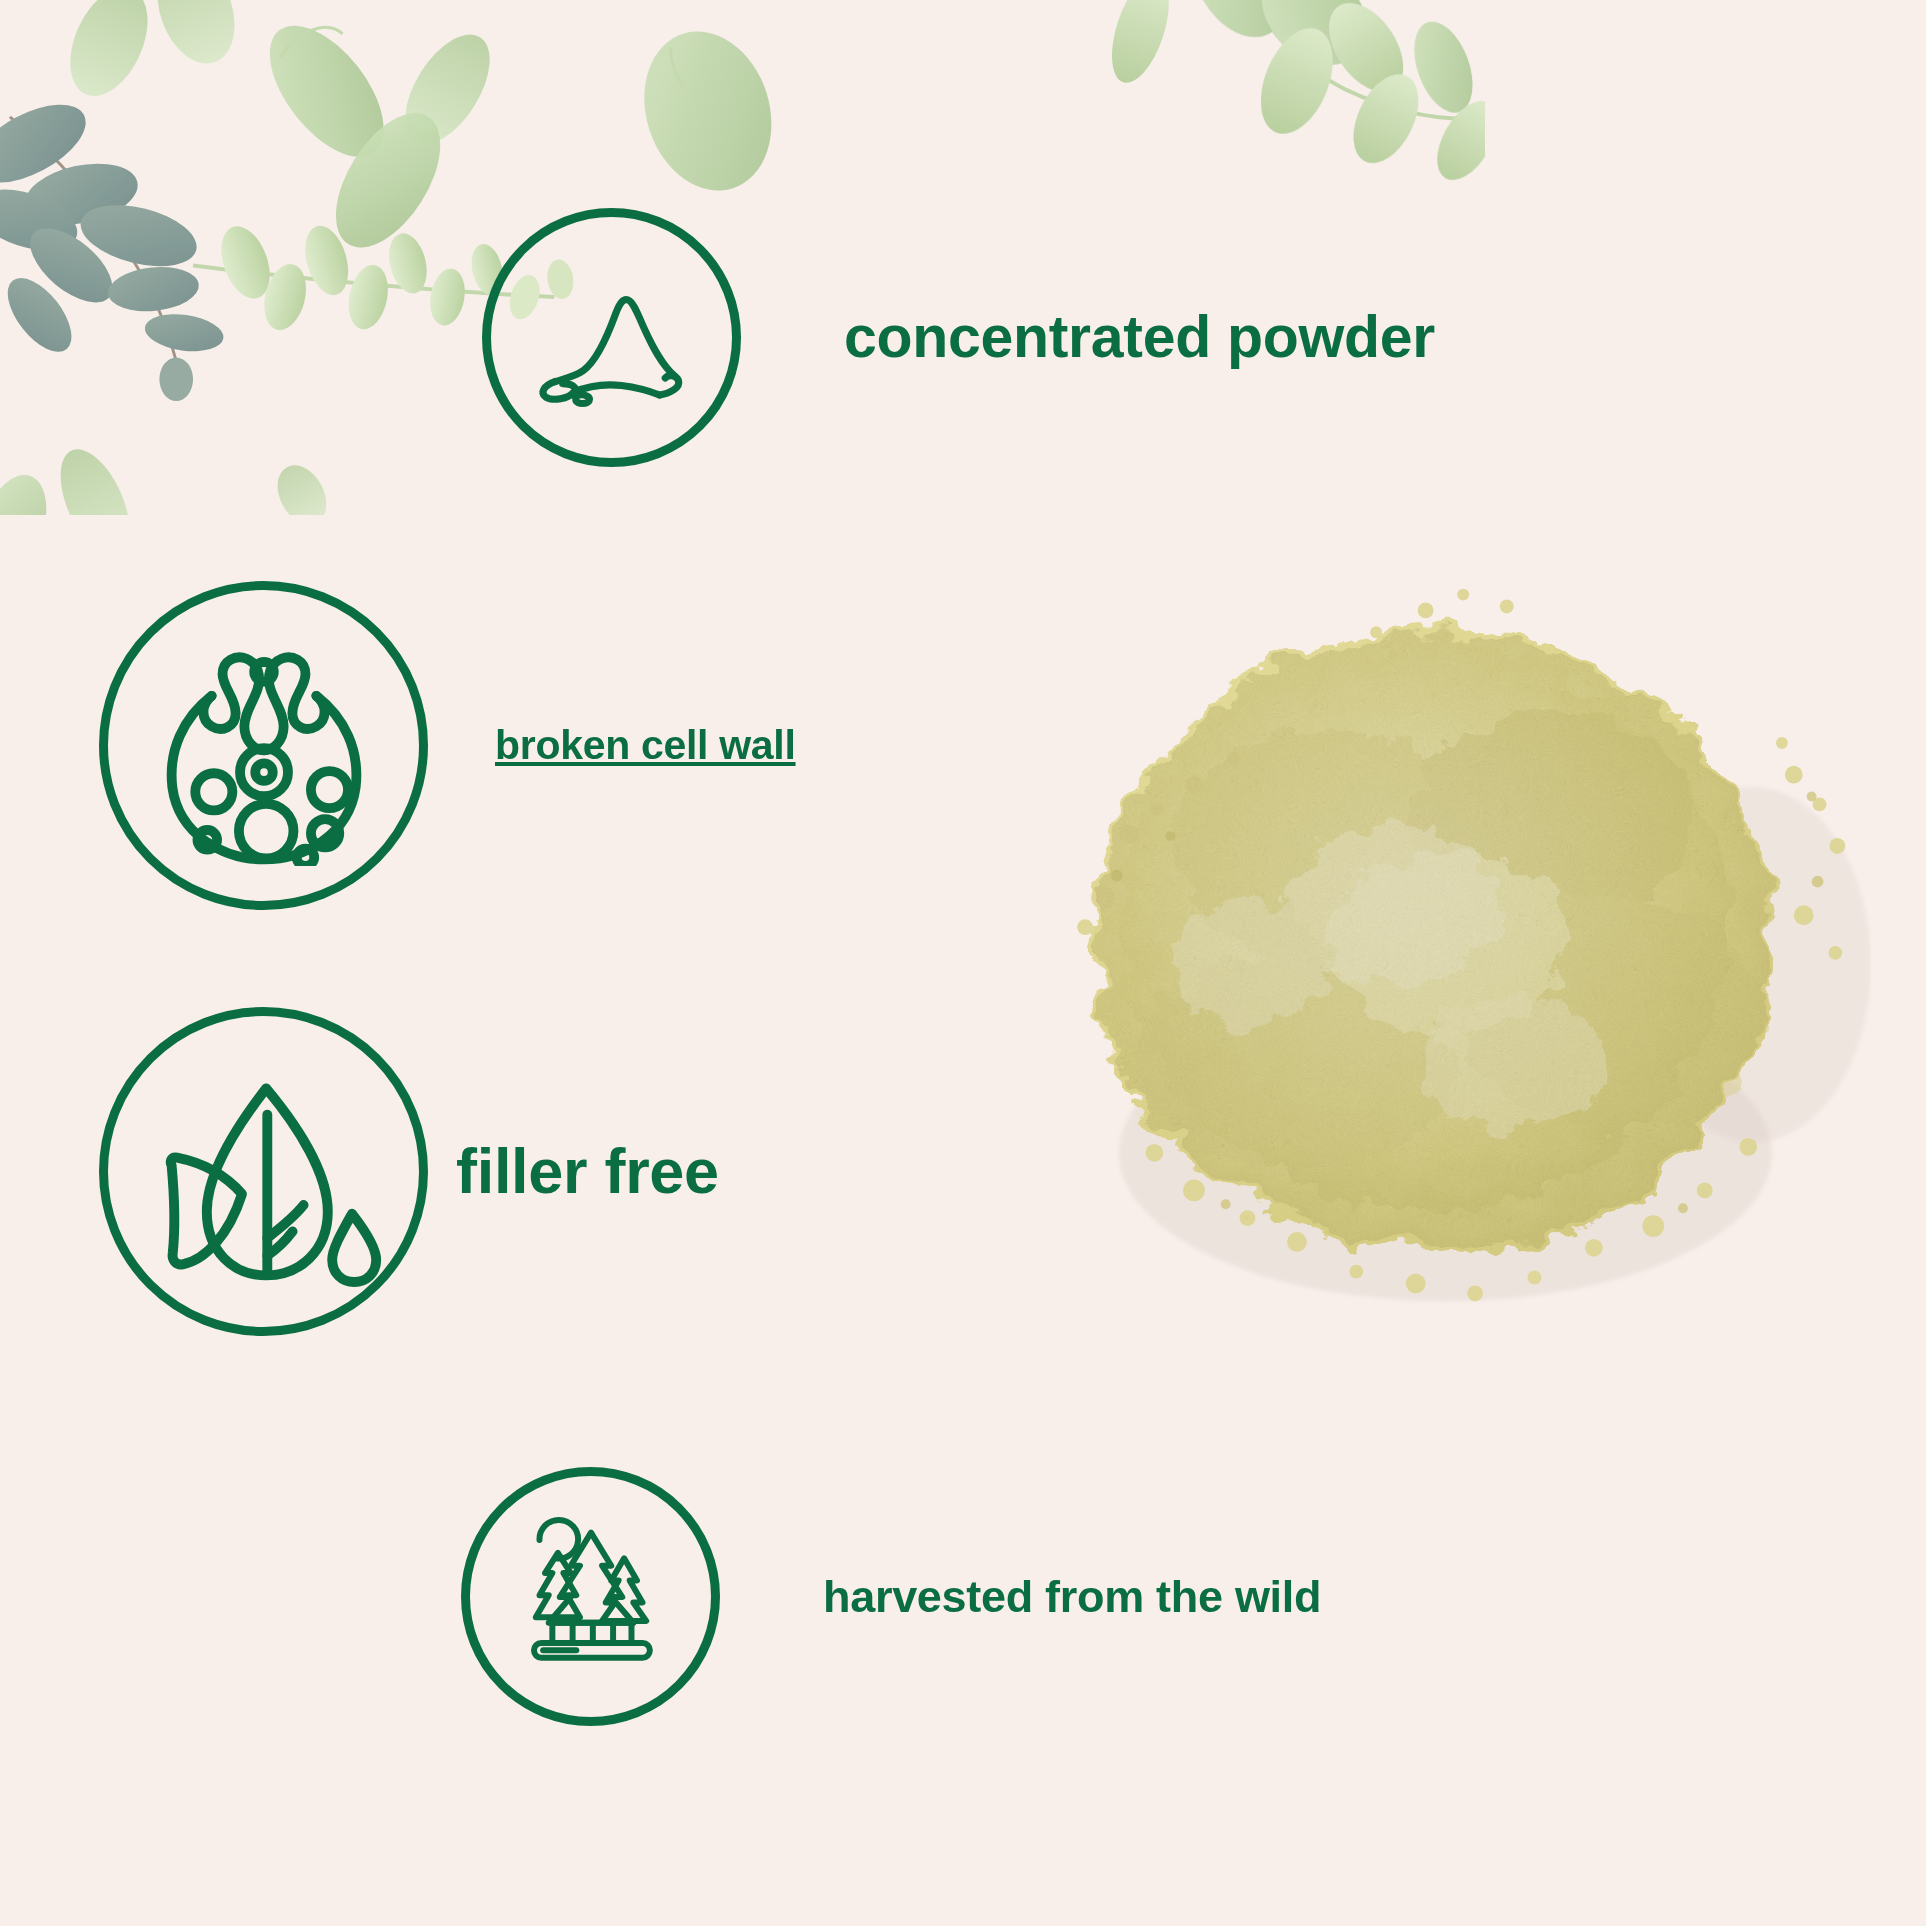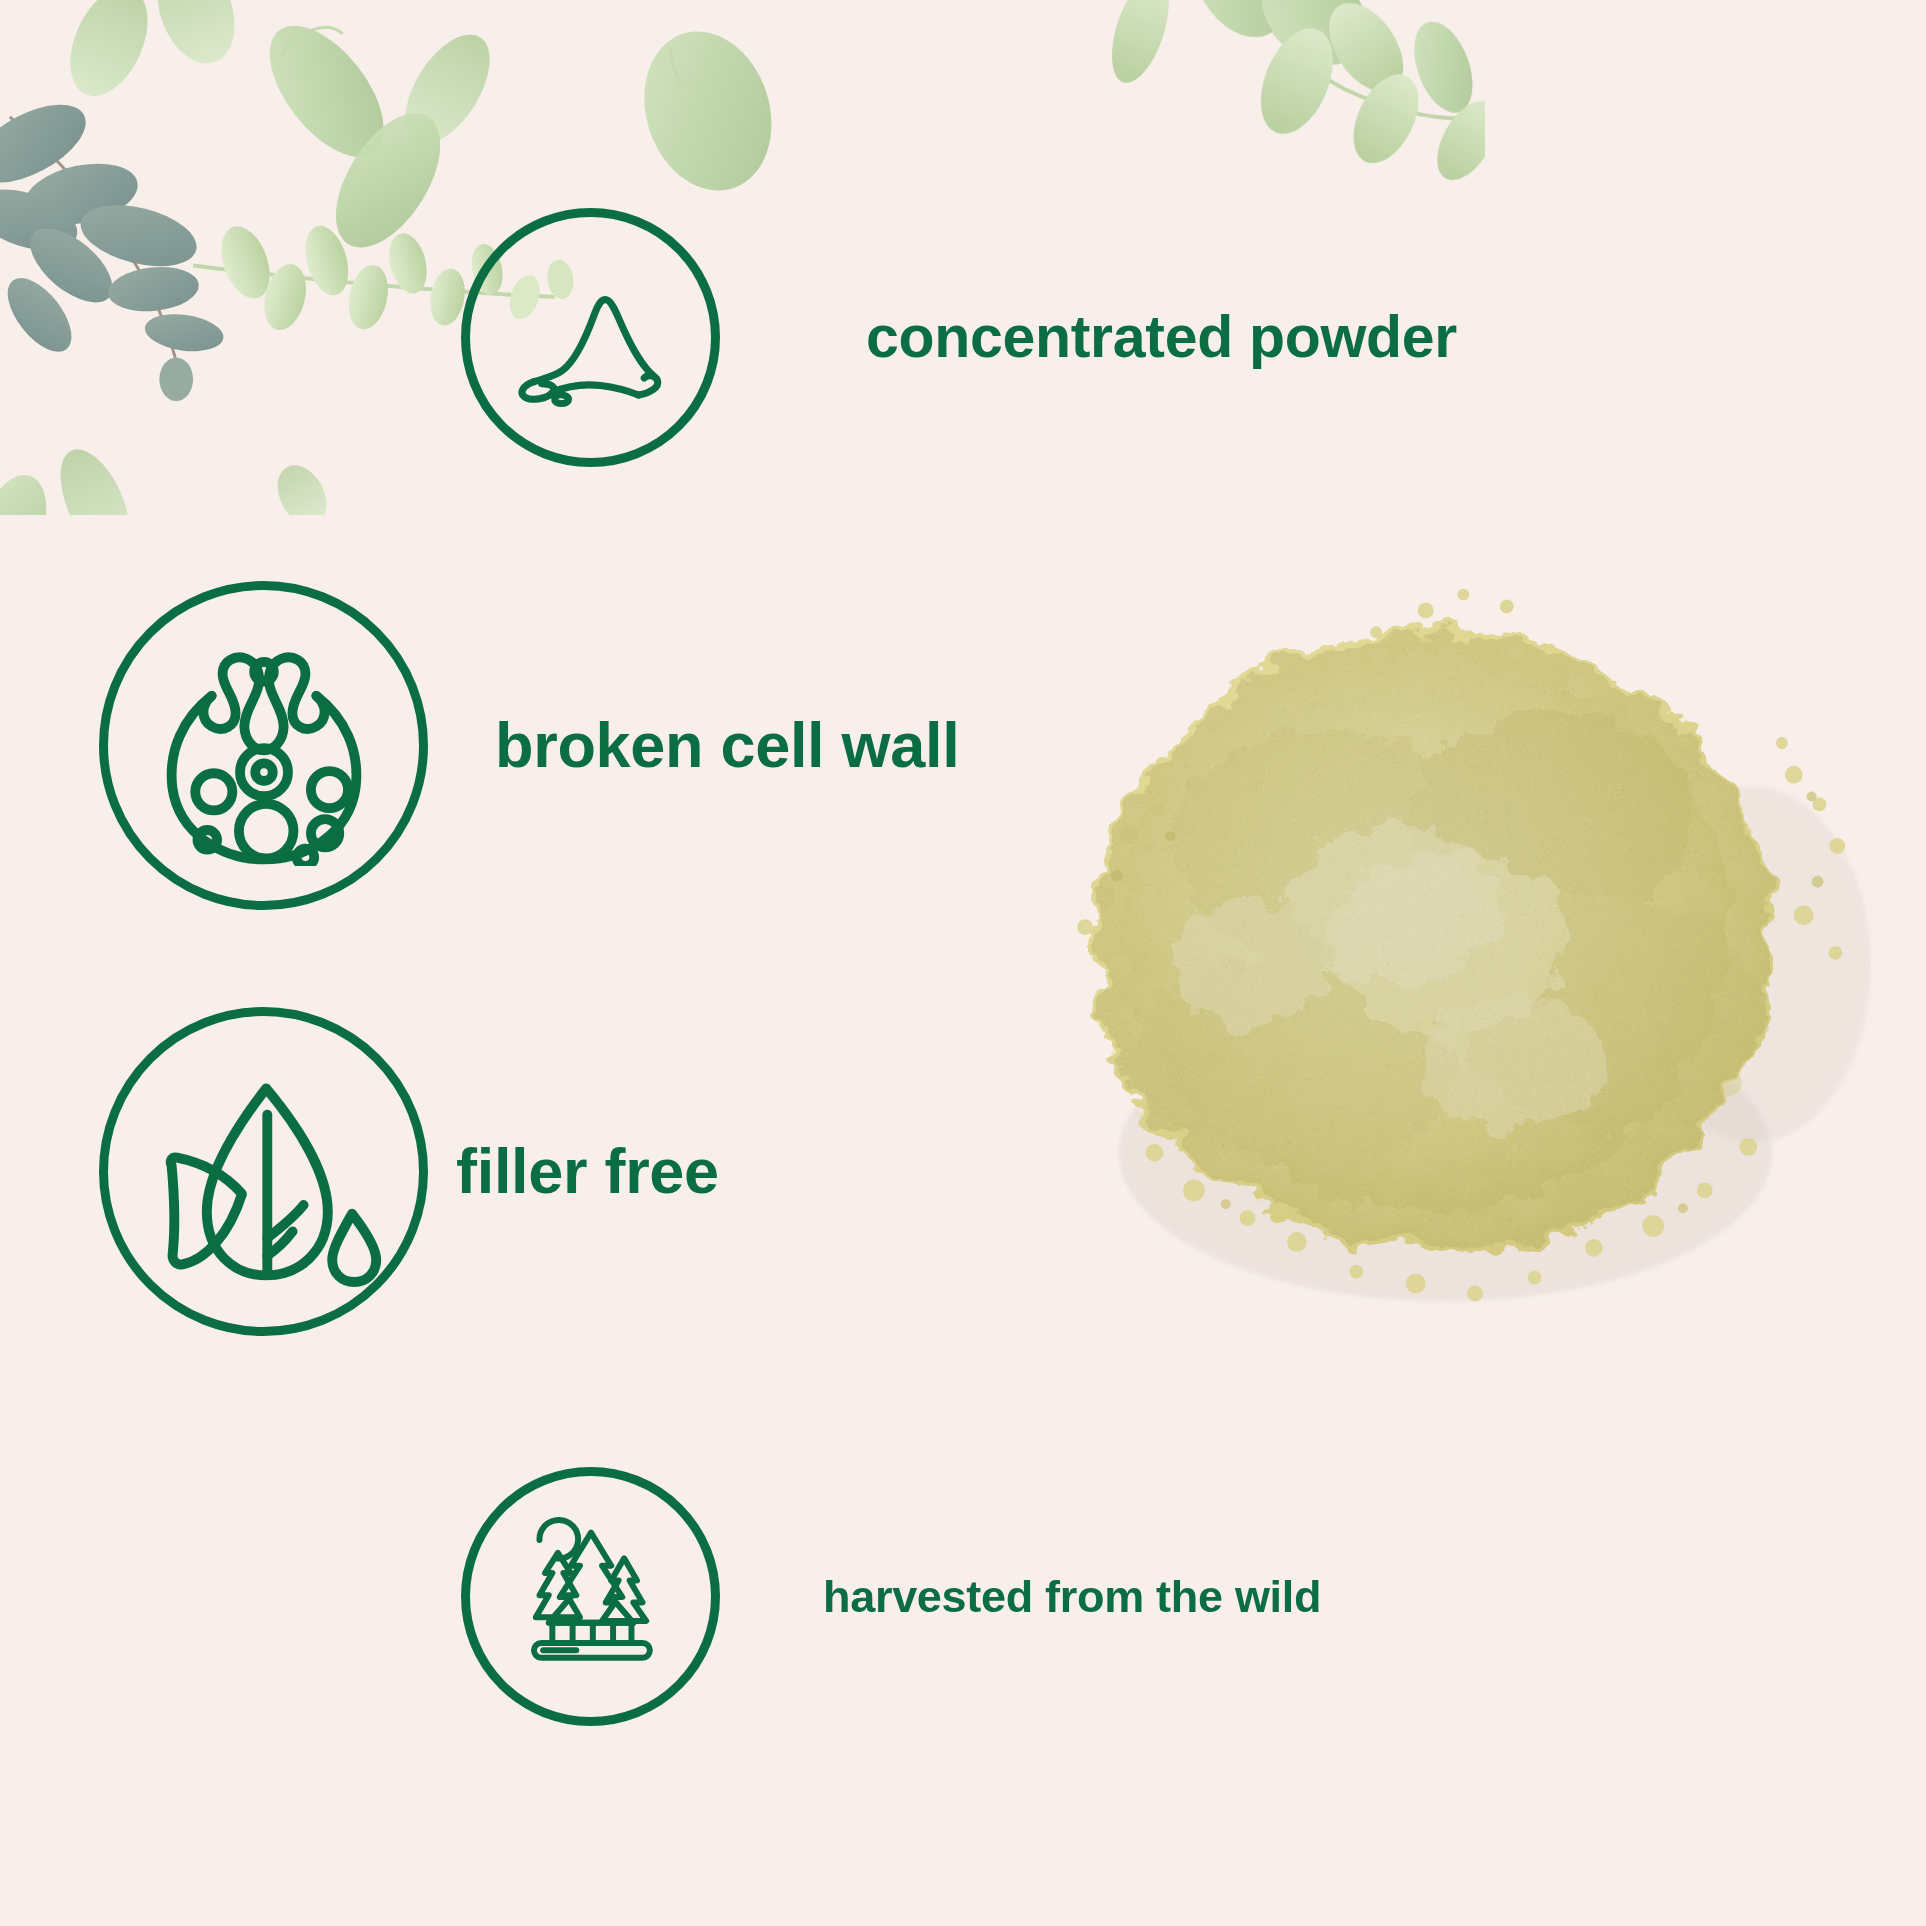--- a/index.html
+++ b/index.html
@@ -58,27 +58,27 @@
 
   .feature-label {
     color: #0b6e42;
     font-weight: bold;
     letter-spacing: -0.3px;
     white-space: nowrap;
     line-height: 1;
   }
 
   
-  #feature-0 { left: 461px; top: 208px; gap: 43px; }
+  #feature-0 { left: 482px; top: 208px; }
   #feature-0 .icon-circle { width: 259px; height: 259px; }
   #feature-0 .feature-label { font-size: 59px; margin-left: 103px; }
 
   #feature-1 { left: 99px; top: 581px; }
   #feature-1 .icon-circle { width: 329px; height: 329px; }
-  #feature-1 .feature-label { font-size: 63px; margin-left: 67px; }
+  #feature-1 .feature-label { font-size: 41px; margin-left: 67px; text-decoration: underline; }
 
   #feature-2 { left: 99px; top: 1007px; }
   #feature-2 .icon-circle { width: 329px; height: 329px; }
   #feature-2 .feature-label { font-size: 63px; margin-left: 28px; }
 
   #feature-3 { left: 461px; top: 1467px; }
   #feature-3 .icon-circle { width: 259px; height: 259px; }
   #feature-3 .feature-label { font-size: 45px; margin-left: 103px; }
 
   

